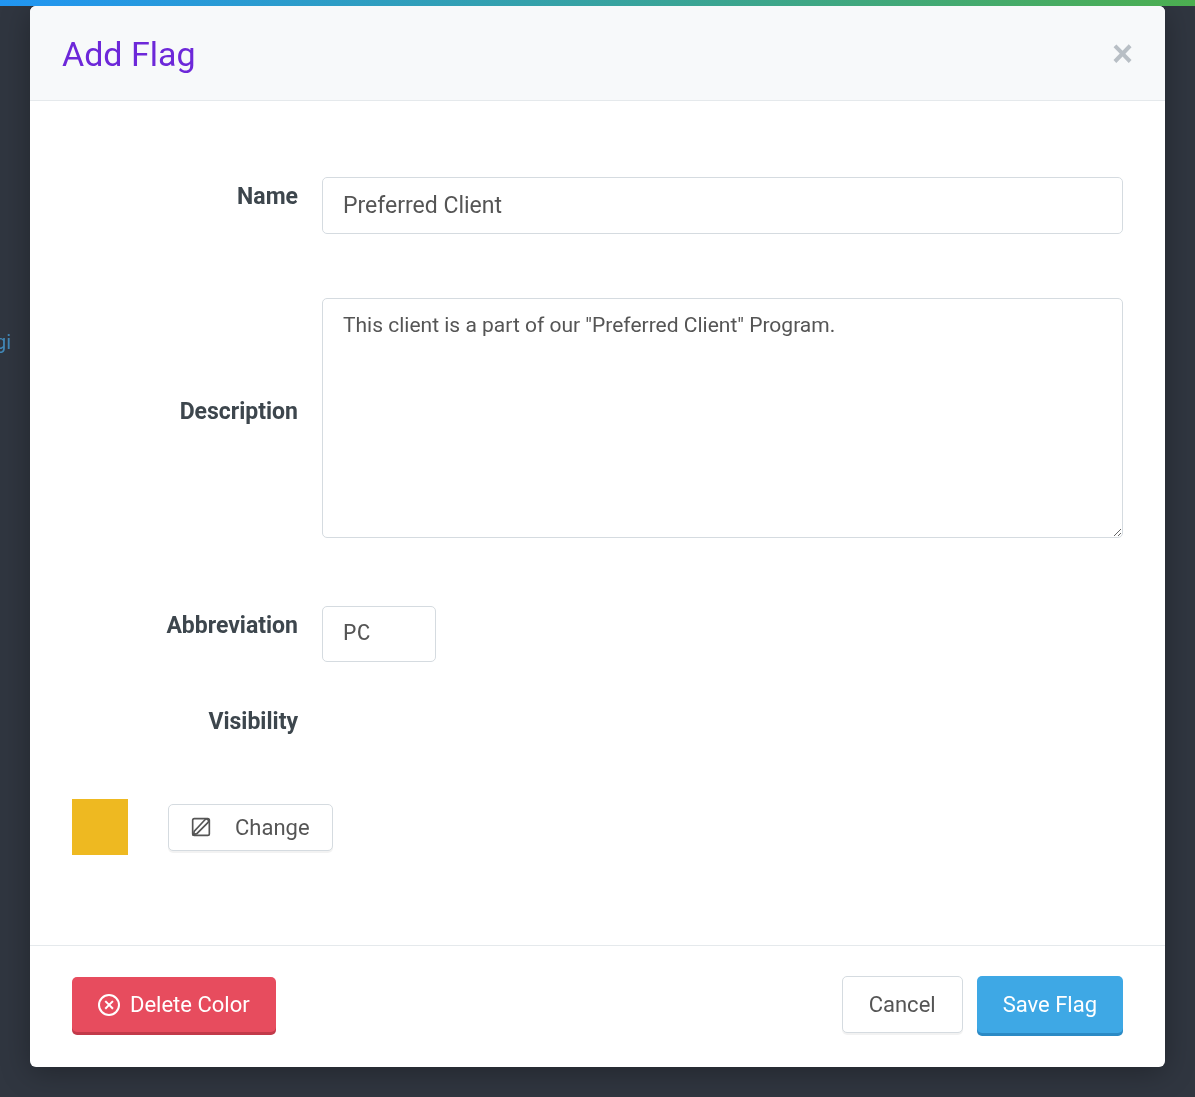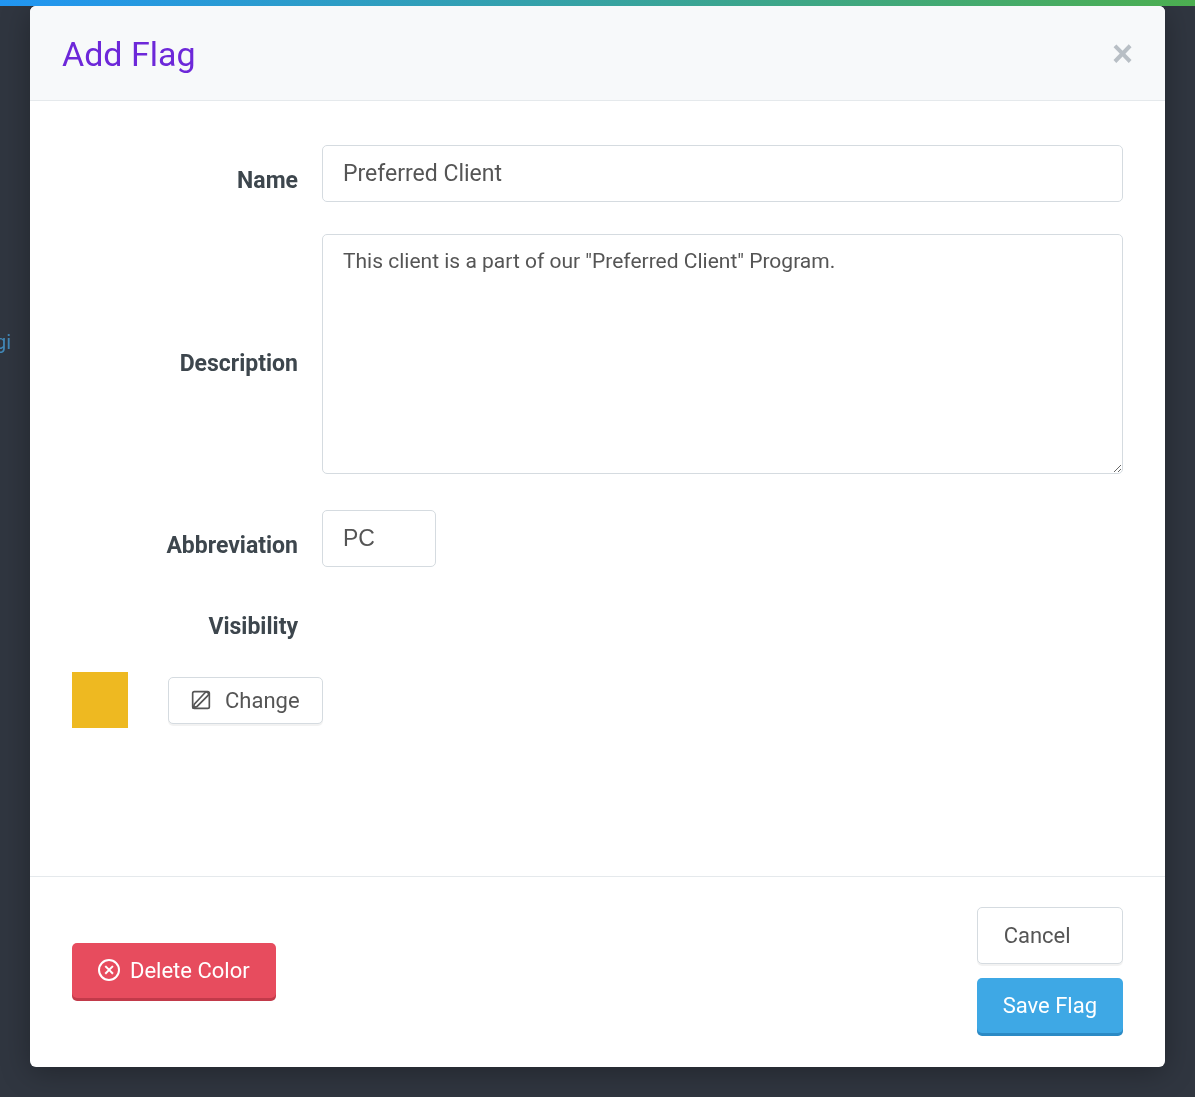--- a/index.html
+++ b/index.html
@@ -88,20 +88,21 @@
       width: 250px;
       text-align: right;
       padding-right: 24px;
       padding-top: 14px;
       font-size: 23px;
       font-weight: 700;
       color: #3d464d;
     }
     .form-control-wrap {
       flex: 1;
+      margin-top: 32px;
     }
     .form-input {
       width: 100%;
       padding: 14px 20px;
       font-size: 23px;
       color: #555;
       border: 1px solid #d5dbe0;
       border-radius: 5px;
       font-family: inherit;
       outline: none;
@@ -118,21 +119,21 @@
       height: 240px;
       resize: both;
     }
     .form-input-small {
       width: 114px;
       padding: 14px 20px;
       font-size: 23px;
       color: #555;
       border: 1px solid #d5dbe0;
       border-radius: 5px;
-      font-family: Liberation Sans, sans-serif;
+      font-family: Liberation Mono, monospace;
       outline: none;
     }
     .form-select {
       width: 480px;
       padding: 14px 40px 14px 28px;
       font-size: 23px;
       color: #555;
       border: 1px solid #d5dbe0;
       border-radius: 5px;
       font-family: inherit;
@@ -158,21 +159,21 @@
     }
     .color-swatch {
       width: 56px;
       height: 56px;
       display: inline-block;
       vertical-align: middle;
     }
     .change-btn {
       display: inline-flex;
       align-items: center;
-      gap: 14px;
+      gap: 24px;
       padding: 10px 22px;
       font-size: 22px;
       color: #555;
       background: #fff;
       border: 1px solid #d5dbe0;
       border-radius: 5px;
       cursor: pointer;
       margin-left: 40px;
       vertical-align: middle;
       box-shadow: 0 2px 0 rgba(0,0,0,0.05);
@@ -185,21 +186,20 @@
     .modal-footer {
       padding: 30px 42px 34px 42px;
       border-top: 1px solid #e5e9ec;
       display: flex;
       align-items: center;
       justify-content: space-between;
     }
     .footer-right {
       display: flex;
       gap: 14px;
-      flex-direction: column;
     }
     .btn {
       padding: 15px 26px;
       font-size: 22px;
       border-radius: 5px;
       cursor: pointer;
       font-family: inherit;
       border: none;
       display: inline-flex;
       align-items: center;

